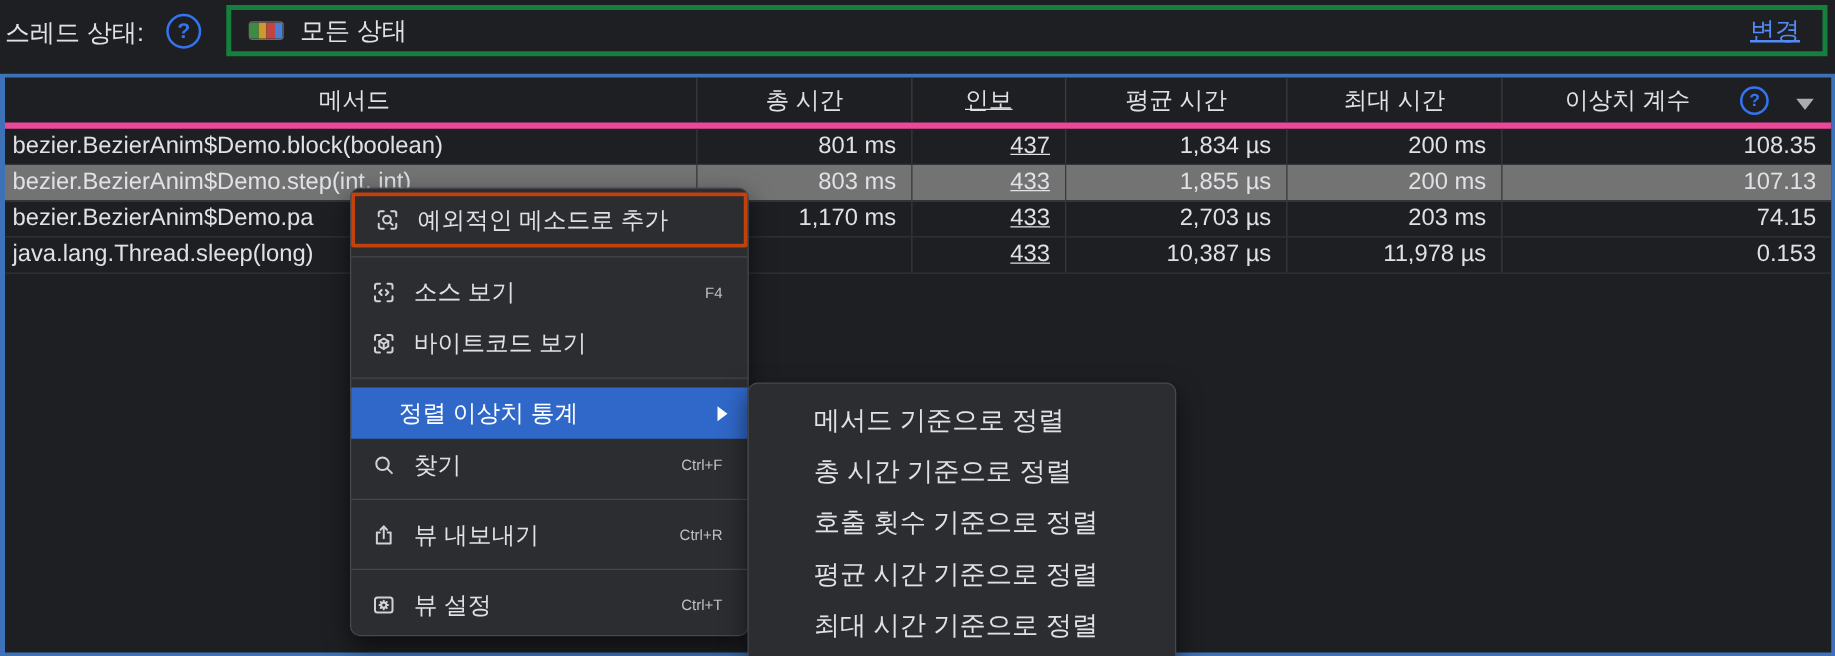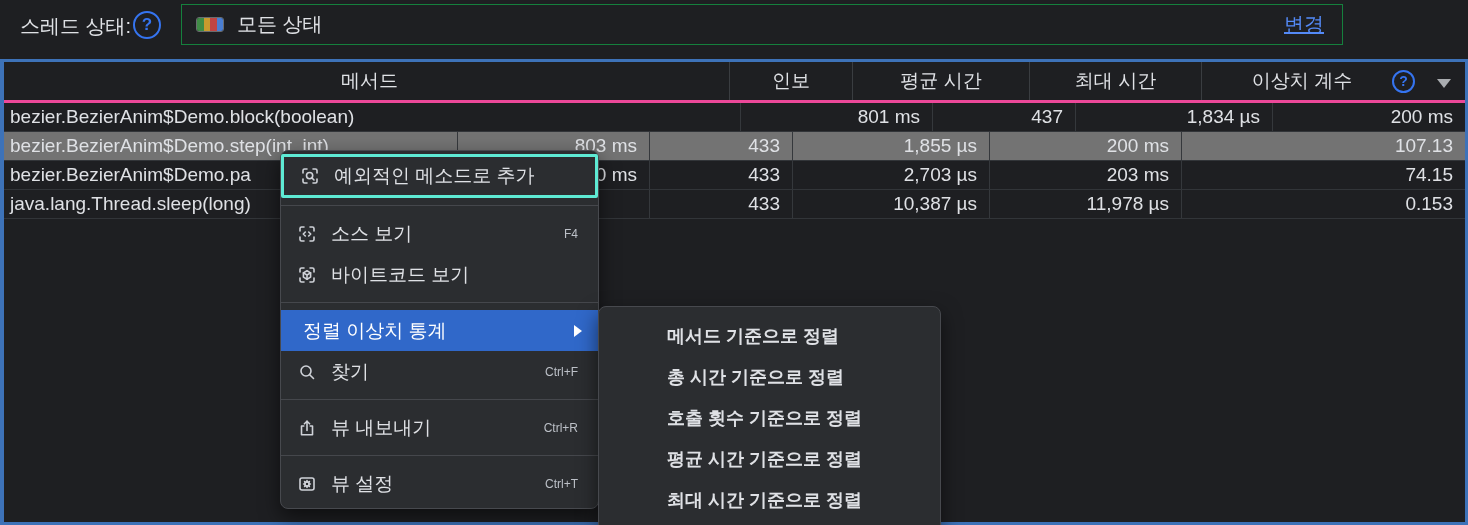--- a/index.html
+++ b/index.html
@@ -4,61 +4,61 @@
 <style>
   * { margin:0; padding:0; box-sizing:border-box; }
   html,body { width:1468px; height:525px; }
   body {
     position:relative; overflow:hidden;
     background:#1e1f22; color:#dfe1e5;
     font-family:"Liberation Sans","DejaVu Sans",sans-serif;
   }
   
   .topbar { position:absolute; left:0; top:0; width:1468px; height:57px; background:#1e1f22; }
-  .bar-label { position:absolute; left:20px; top:13px; font-size:20px; color:#dfe1e5; }
+  .bar-label { position:absolute; left:4px; top:13px; font-size:20px; color:#dfe1e5; }
   .help-circle {
     display:inline-flex; align-items:center; justify-content:center;
     border:2.5px solid #3574f0; color:#3574f0; border-radius:50%;
     font-weight:bold; background:transparent;
   }
   .help-big { position:absolute; left:133px; top:11px; width:28px; height:28px; font-size:17px; }
   .filterbox {
-    position:absolute; left:181px; top:4px; width:1162px; height:41px;
-    border:1px solid #15803d; background:#1e1f22;
+    position:absolute; left:181px; top:4px; width:1281px; height:41px;
+    border:4px solid #15803d; background:#1e1f22;
     display:flex; align-items:center; padding:0 18px 0 14px;
   }
   .swatch {
     width:28px; height:15px; border:1px solid #6a6d70; border-radius:3px;
     overflow:hidden; display:flex; margin-right:13px;
   }
   .swatch i { flex:1; }
   .swatch i:nth-child(1){ background:#3f8b46; }
   .swatch i:nth-child(2){ background:#c99a2e; }
   .swatch i:nth-child(3){ background:#c04543; }
   .swatch i:nth-child(4){ background:#4a7ed2; }
   .filter-value { font-size:20px; color:#dfe1e5; }
   .change-link { margin-left:auto; font-size:20px; color:#548af7; text-decoration:underline; cursor:pointer; }
 
   
   .mtable {
     position:absolute; left:0; top:59px; width:1468px; height:466px;
     background:#1e1f22; border:3px solid #3d72b8; border-left-width:4px;
   }
-  .thead { display:flex; height:41px; border-bottom:3px solid #ec4899; }
+  .thead { display:flex; height:41px; border-bottom:5px solid #ec4899; }
   .th {
     display:flex; align-items:center; justify-content:center;
     font-size:19px; color:#dfe1e5; border-right:1px solid #3a3d41; position:relative;
   }
   .th:last-child { border-right:none;gap:32px; }
-  .trow { display:flex; height:29px; border-bottom:1px solid #323539; font-size:19px;gap:20px; }
+  .trow { display:flex; height:29px; border-bottom:1px solid #323539; font-size:19px; }
   .trow.selected { background:#737373; }
   .cell { display:flex; align-items:center; border-right:1px solid #35383c; overflow:hidden; white-space:nowrap; }
   .cell:last-child { border-right:none; }
   .col-method { flex:1 1 auto; min-width:0; padding-left:6px; }
-  .col-total { width:172px; } .col-inv { width:123px; }
+  .col-total { width:172px; } .col-inv { width:123px;text-decoration:underline; }
   .col-avg { width:177px; } .col-max { width:172px; } .col-out { width:263px; }
   .num { justify-content:flex-end; padding-right:12px; }
   .help-small { width:23px; height:23px; font-size:14px; border-width:2px; margin-left:8px; }
   .sort-caret {
     position:absolute; right:14px; top:17px; width:0; height:0;
     border-left:7px solid transparent; border-right:7px solid transparent;
     border-top:9px solid #a9acb0;
   }
 
   
@@ -66,39 +66,39 @@
     position:absolute; left:280px; top:150px; width:319px;
     background:#2b2d30; border:1px solid #47494e; border-radius:8px;
     box-shadow:0 8px 20px rgba(0,0,0,.55); padding:2px 0 4px 0; z-index:10;
   }
   .mi {
     height:41px; display:flex; align-items:center; cursor:pointer;
     font-size:19px; color:#dfe1e5;
   }
   .mi .mic { width:20px; height:20px; margin-left:16px; flex:0 0 auto; display:flex; }
   .mi .mil { margin-left:14px; }
-  .mi .mil.noicon { margin-left:22px; }
+  .mi .mil.noicon { margin-left:38px; }
   .mi .mis { margin-left:auto; margin-right:20px; color:#bcc0c7; font-size:12px; }
-  .mi.red-annotated { height:44px; border:3px solid #5eead4; border-radius:2px; margin:1px 0; }
+  .mi.red-annotated { height:44px; border:3px solid #c2410c; border-radius:2px; margin:1px 0; }
   .mi.blue { background:#3068c9; color:#ffffff; }
   .msep { height:1px; background:#45474c; margin:7px 0; }
   .sub-arrow {
     margin-left:auto; margin-right:16px; width:0; height:0;
     border-top:6px solid transparent; border-bottom:6px solid transparent;
     border-left:8px solid #ffffff;
   }
   .mic svg { stroke:#cfd2d8; fill:none; stroke-width:1.6; stroke-linecap:round; stroke-linejoin:round; }
 
   
   .submenu {
     position:absolute; left:598px; top:306px; width:343px; height:240px;
     background:#2b2d30; border:1px solid #47494e; border-radius:8px;
     box-shadow:0 8px 20px rgba(0,0,0,.55); padding:8px 0; z-index:11;
   }
-  .smi { height:41px; display:flex; align-items:center; padding-left:68px; font-size:18px; color:#dfe1e5; cursor:pointer;font-weight:bold; }
+  .smi { height:41px; display:flex; align-items:center; padding-left:52px; font-size:21px; color:#dfe1e5; cursor:pointer; }
 </style>
 </head>
 <body>
 
 <div class="topbar">
   <span class="bar-label">스레드 상태:</span>
   <span class="help-circle help-big">?</span>
   <div class="filterbox">
     <span class="swatch">
         <i></i>
@@ -107,36 +107,38 @@
         <i></i>
       </span>
     <span class="filter-value">모든 상태</span>
     <a class="change-link">변경</a>
   </div>
 </div>
 
 <div class="mtable">
   <div class="thead">
     <div class="th col-method">메서드</div>
+    <div class="th col-total">총 시간</div>
     <div class="th col-inv">인보</div>
     <div class="th col-avg">평균 시간</div>
     <div class="th col-max">최대 시간</div>
     <div class="th col-out">
       <span>이상치 계수</span>
       <span class="help-circle help-small">?</span>
       <span class="sort-caret"></span>
     </div>
   </div>
 
   <div class="trow">
     <div class="cell col-method">bezier.BezierAnim$Demo.block(boolean)</div>
     <div class="cell col-total num">801 ms</div>
     <div class="cell col-inv num">437</div>
     <div class="cell col-avg num">1,834 µs</div>
     <div class="cell col-max num">200 ms</div>
+    <div class="cell col-out num">108.35</div>
   </div>
 
   <div class="trow selected">
     <div class="cell col-method">bezier.BezierAnim$Demo.step(int, int)</div>
     <div class="cell col-total num">803 ms</div>
     <div class="cell col-inv num">433</div>
     <div class="cell col-avg num">1,855 µs</div>
     <div class="cell col-max num">200 ms</div>
     <div class="cell col-out num">107.13</div>
   </div>

